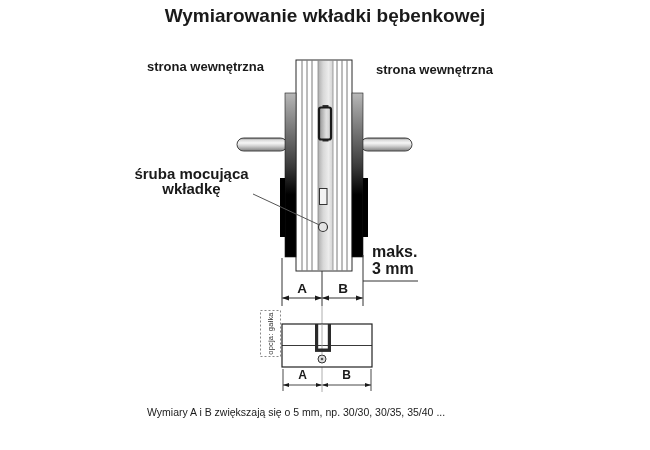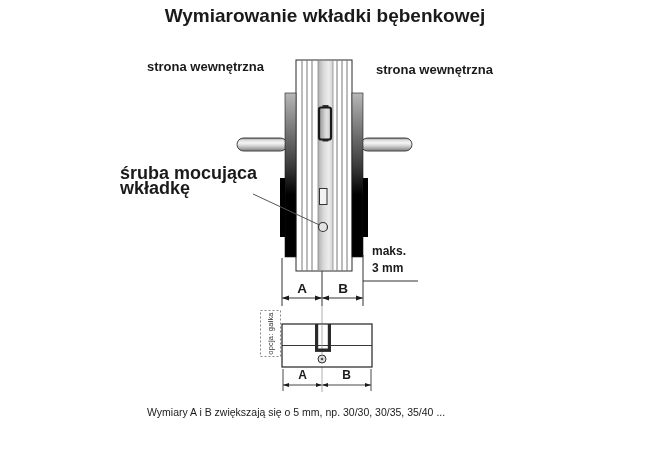--- a/index.html
+++ b/index.html
@@ -6,22 +6,22 @@
   .canvas{
     position:relative;width:650px;height:428px;background:#fff;
     font-family:"Liberation Sans",sans-serif;color:#1a1a1a;overflow:hidden;
   }
   .art{position:absolute;left:0;top:0;}
   .t{position:absolute;white-space:pre-line;}
   .page-title{top:5px;left:0;width:650px;text-align:center;font-size:19px;font-weight:bold;}
   .side-label{font-size:13px;font-weight:bold;text-align:right;}
   .lbl-inner{left:147px;top:59px;}
   .lbl-outer{left:376px;top:62px;}
-  .lbl-screw{left:120px;top:166px;width:143px;text-align:left;font-size:18px;font-weight:bold;line-height:15px;}
-  .lbl-maks{left:372px;top:243px;font-size:12px;font-weight:bold;line-height:17px;}
+  .lbl-screw{left:120px;top:166px;width:143px;text-align:center;font-size:15px;font-weight:bold;line-height:15px;}
+  .lbl-maks{left:372px;top:243px;font-size:16px;font-weight:bold;line-height:17px;}
   .dim-label{font-weight:bold;text-align:center;}
   .dimA-main{left:282px;top:281px;width:40px;font-size:13.5px;}
   .dimB-main{left:323px;top:281px;width:40px;font-size:13.5px;}
   .dimA-small{left:283px;top:368px;width:39px;font-size:12px;}
   .dimB-small{left:322px;top:368px;width:49px;font-size:12px;}
   .knob-option{
     position:absolute;left:259px;top:309px;width:22px;height:48px;
     display:flex;align-items:center;justify-content:center;
   }
   .knob-option span{

